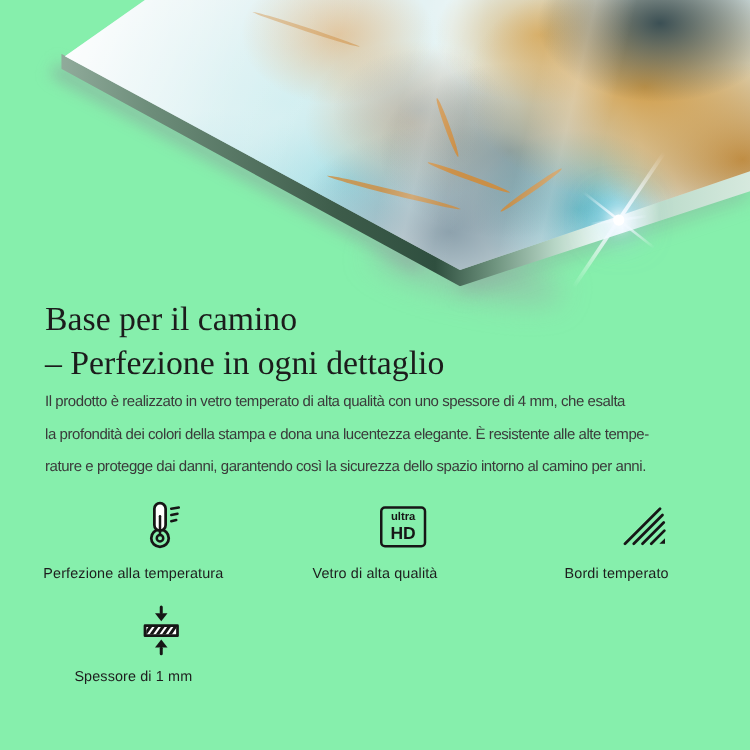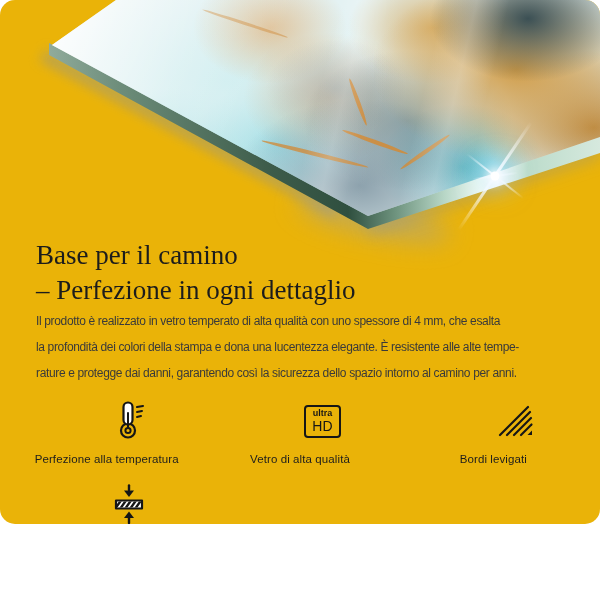--- a/index.html
+++ b/index.html
@@ -1,18 +1,18 @@
 <!DOCTYPE html>
 <html><head>
 <meta charset="utf-8">
 <style>
   * { margin:0; padding:0; box-sizing:border-box; }
   html,body { background:#ffffff; }
   body { font-family:"Liberation Sans","DejaVu Sans",sans-serif; }
-  .page { position:relative; width:600px; height:524px; background:#eab308; overflow:hidden;border-radius:15px; }
+  .page { position:relative; width:600px; height:600px; background:#86efac; overflow:hidden; }
 
   
   .hero { position:relative; width:600px; height:232px; }
 
   .shadow { position:absolute; }
   .shadow-left  { left:46px;  top:50px;  width:332px; height:12px; background:rgba(138,146,151,.5);
                   transform:rotate(28.2deg); transform-origin:0 0; filter:blur(6px); }
   .shadow-right { left:366px; top:221px; width:244px; height:14px; background:rgba(138,146,151,.45);
                   transform:rotate(-18.6deg); transform-origin:0 0; filter:blur(8px); }
   .shadow-corner{ left:296px; top:202px; width:156px; height:34px; background:rgba(152,159,164,.45);
@@ -77,21 +77,21 @@
 
   
   .features { display:grid; grid-template-columns:repeat(3,1fr); row-gap:16px; margin:12px -26px 0; }
   .feature { display:flex; flex-direction:column; align-items:center; }
   .icon-box { height:46px; display:flex; align-items:center; justify-content:flex-start;margin-left:45px; }
   .feature-label { margin-top:9px; font-size:11.5px; color:#1d1d1d; white-space:nowrap; letter-spacing:0.1px; }
   svg.fi { stroke:#161616; fill:none; stroke-width:2.2; stroke-linecap:round; stroke-linejoin:round; }
   .uhd-box { width:37px; height:33px; border:2.4px solid #161616; border-radius:4px;
              display:flex; flex-direction:column; align-items:center; justify-content:center; line-height:1; }
   .uhd-top { font-size:9px;  font-weight:700; color:#161616; letter-spacing:0; }
-  .uhd-bottom { font-size:14px; font-weight:400; color:#161616; margin-top:1px; }
+  .uhd-bottom { font-size:14px; font-weight:700; color:#161616; margin-top:1px; }
 </style>
 </head>
 <body>
 
 <div class="page">
 
   <div class="hero">
     <div class="shadow shadow-left"></div>
     <div class="shadow shadow-corner"></div>
     <div class="shadow shadow-right"></div>
@@ -152,21 +152,21 @@
       <div class="feature">
         <div class="icon-box">
           <svg class="fi" width="44" height="44" viewBox="0 0 44 44" stroke-width="3.4" stroke-linecap="butt">
             <line x1="6" y1="36" x2="34" y2="8"></line>
             <line x1="13" y1="36" x2="36" y2="13"></line>
             <line x1="20" y1="36" x2="37" y2="19"></line>
             <line x1="27" y1="36" x2="37.5" y2="25.5"></line>
             <path d="M33.5 36 L38 31.5 V36 Z" fill="#161616" stroke="none"></path>
           </svg>
         </div>
-        <div class="feature-label">Bordi levigati</div>
+        <div class="feature-label">Bordi temperato</div>
       </div>
 
       <div class="feature">
         <div class="icon-box">
           <svg class="fi" width="44" height="44" viewBox="0 0 44 44">
             <defs>
                 <clipPath id="barclip">
                   <rect x="10" y="19.5" width="24" height="6"></rect>
                 </clipPath>
               </defs>

